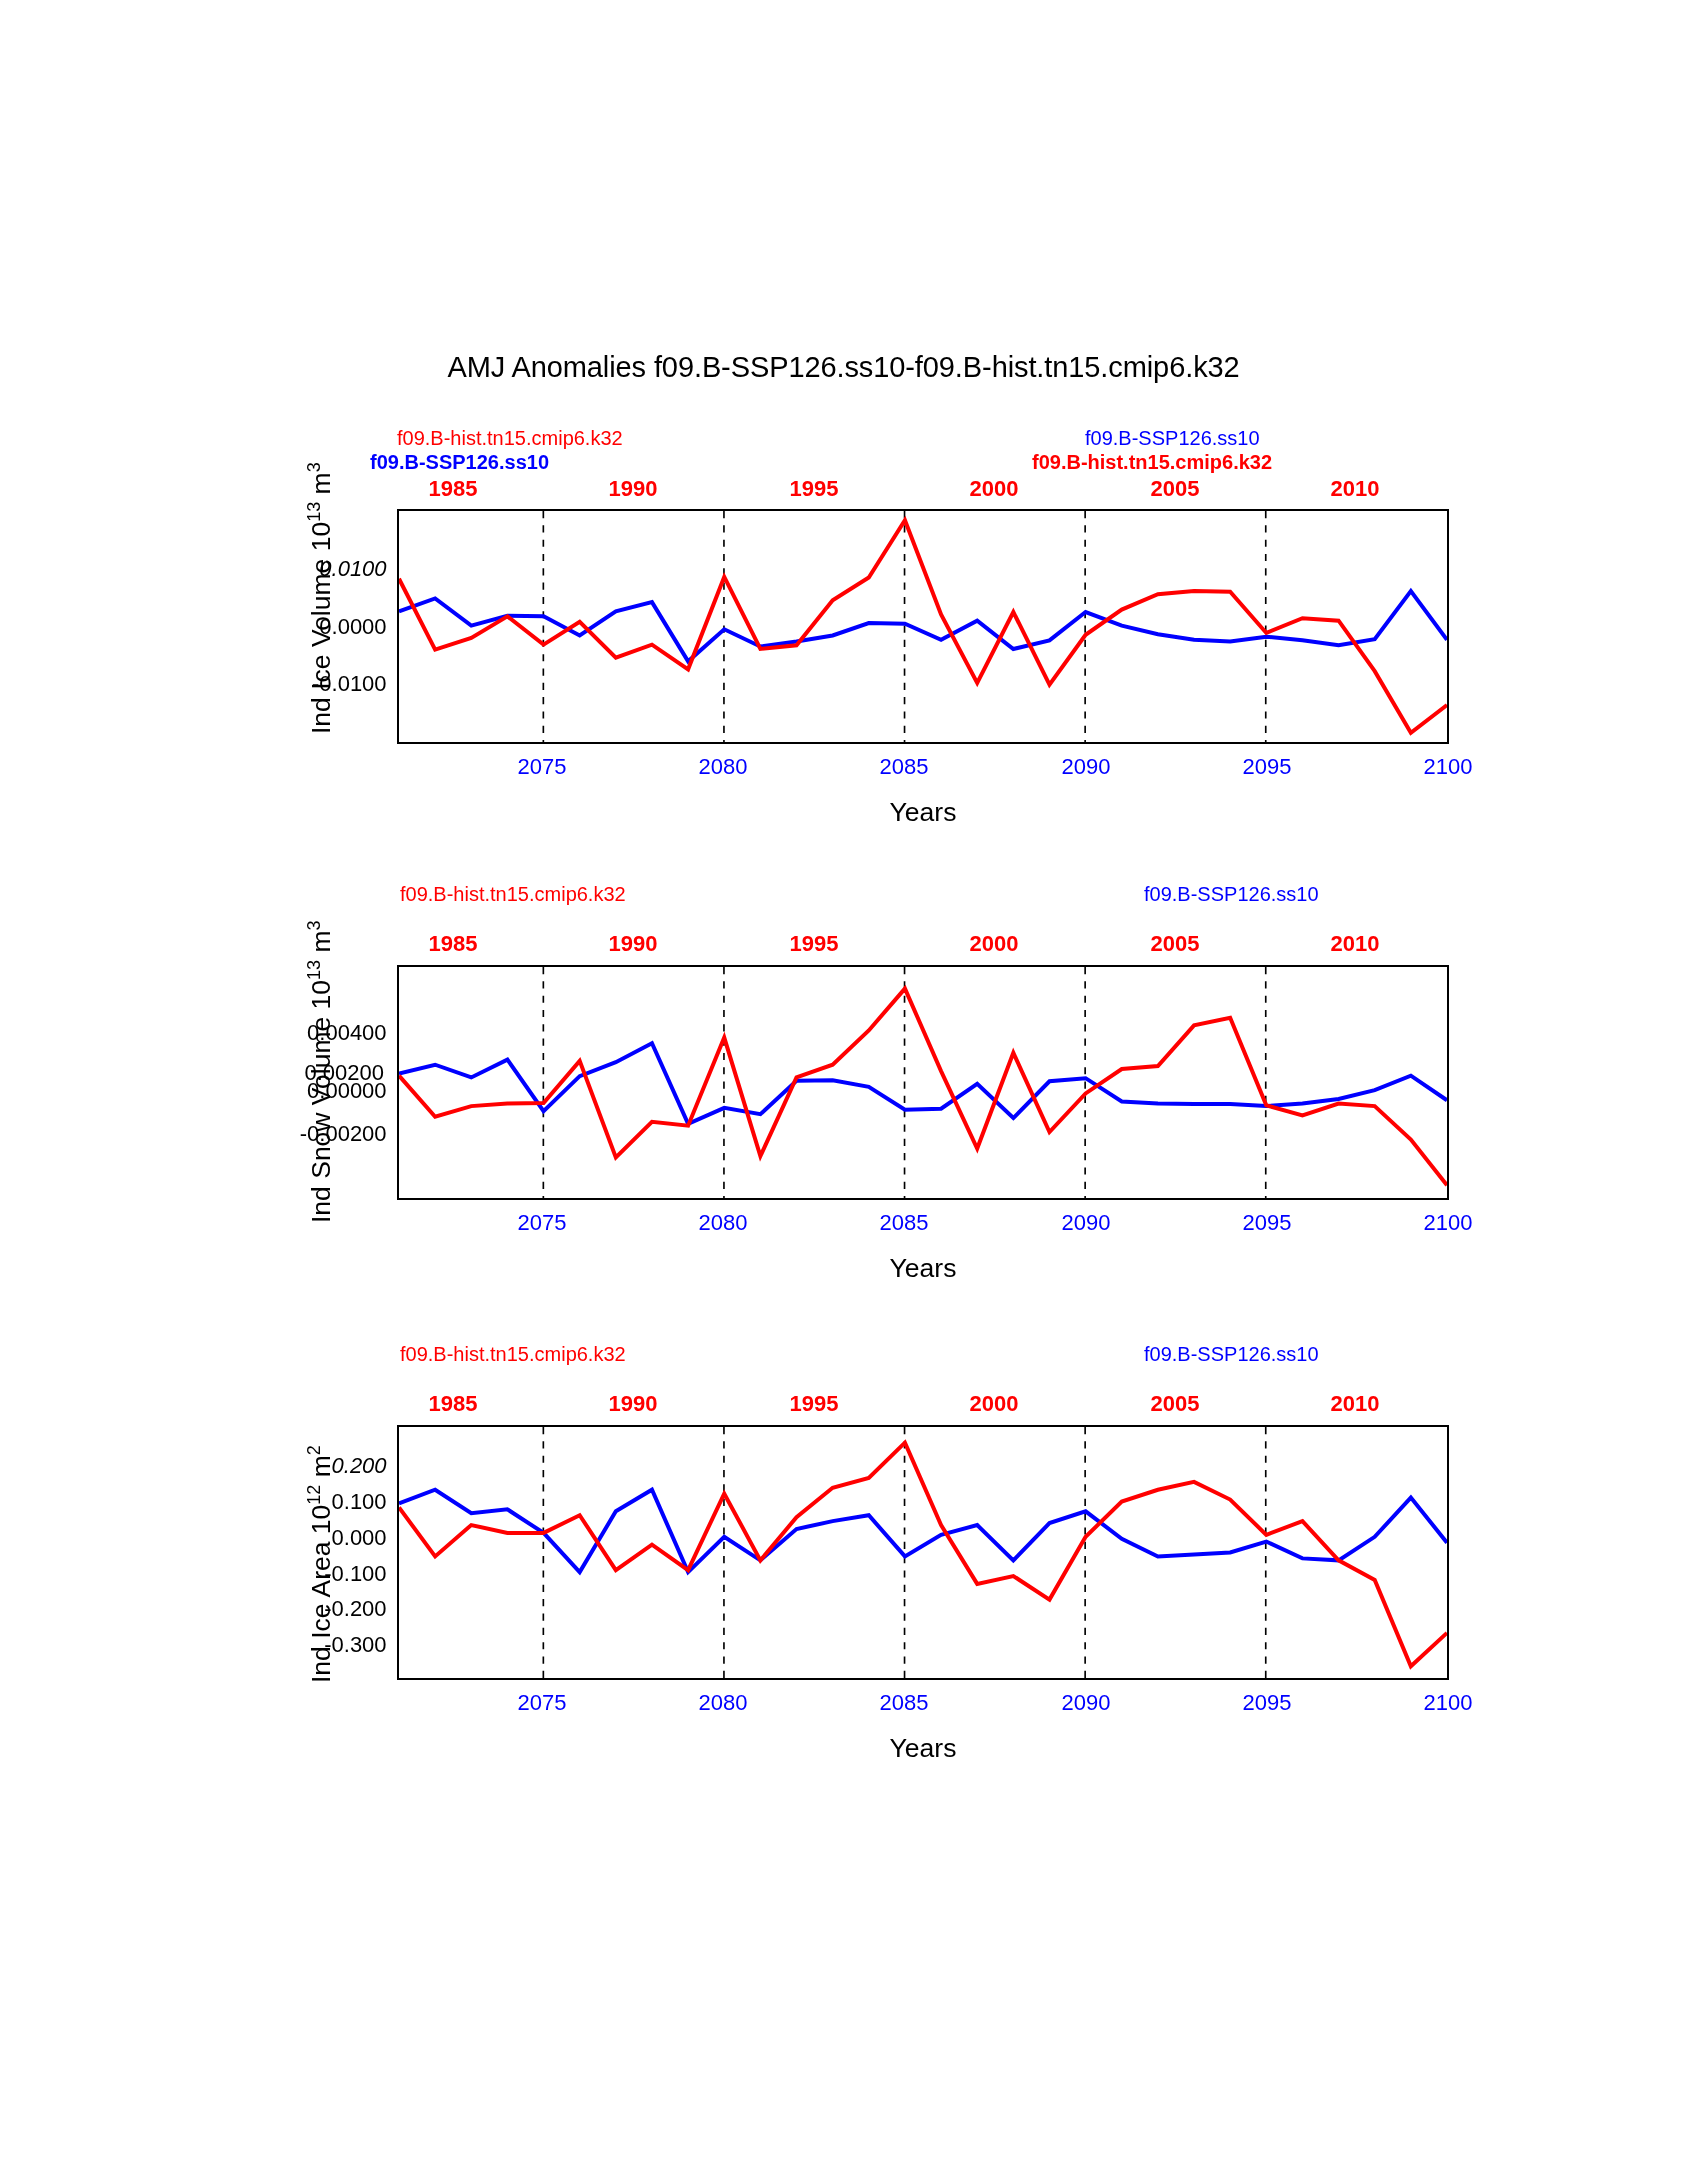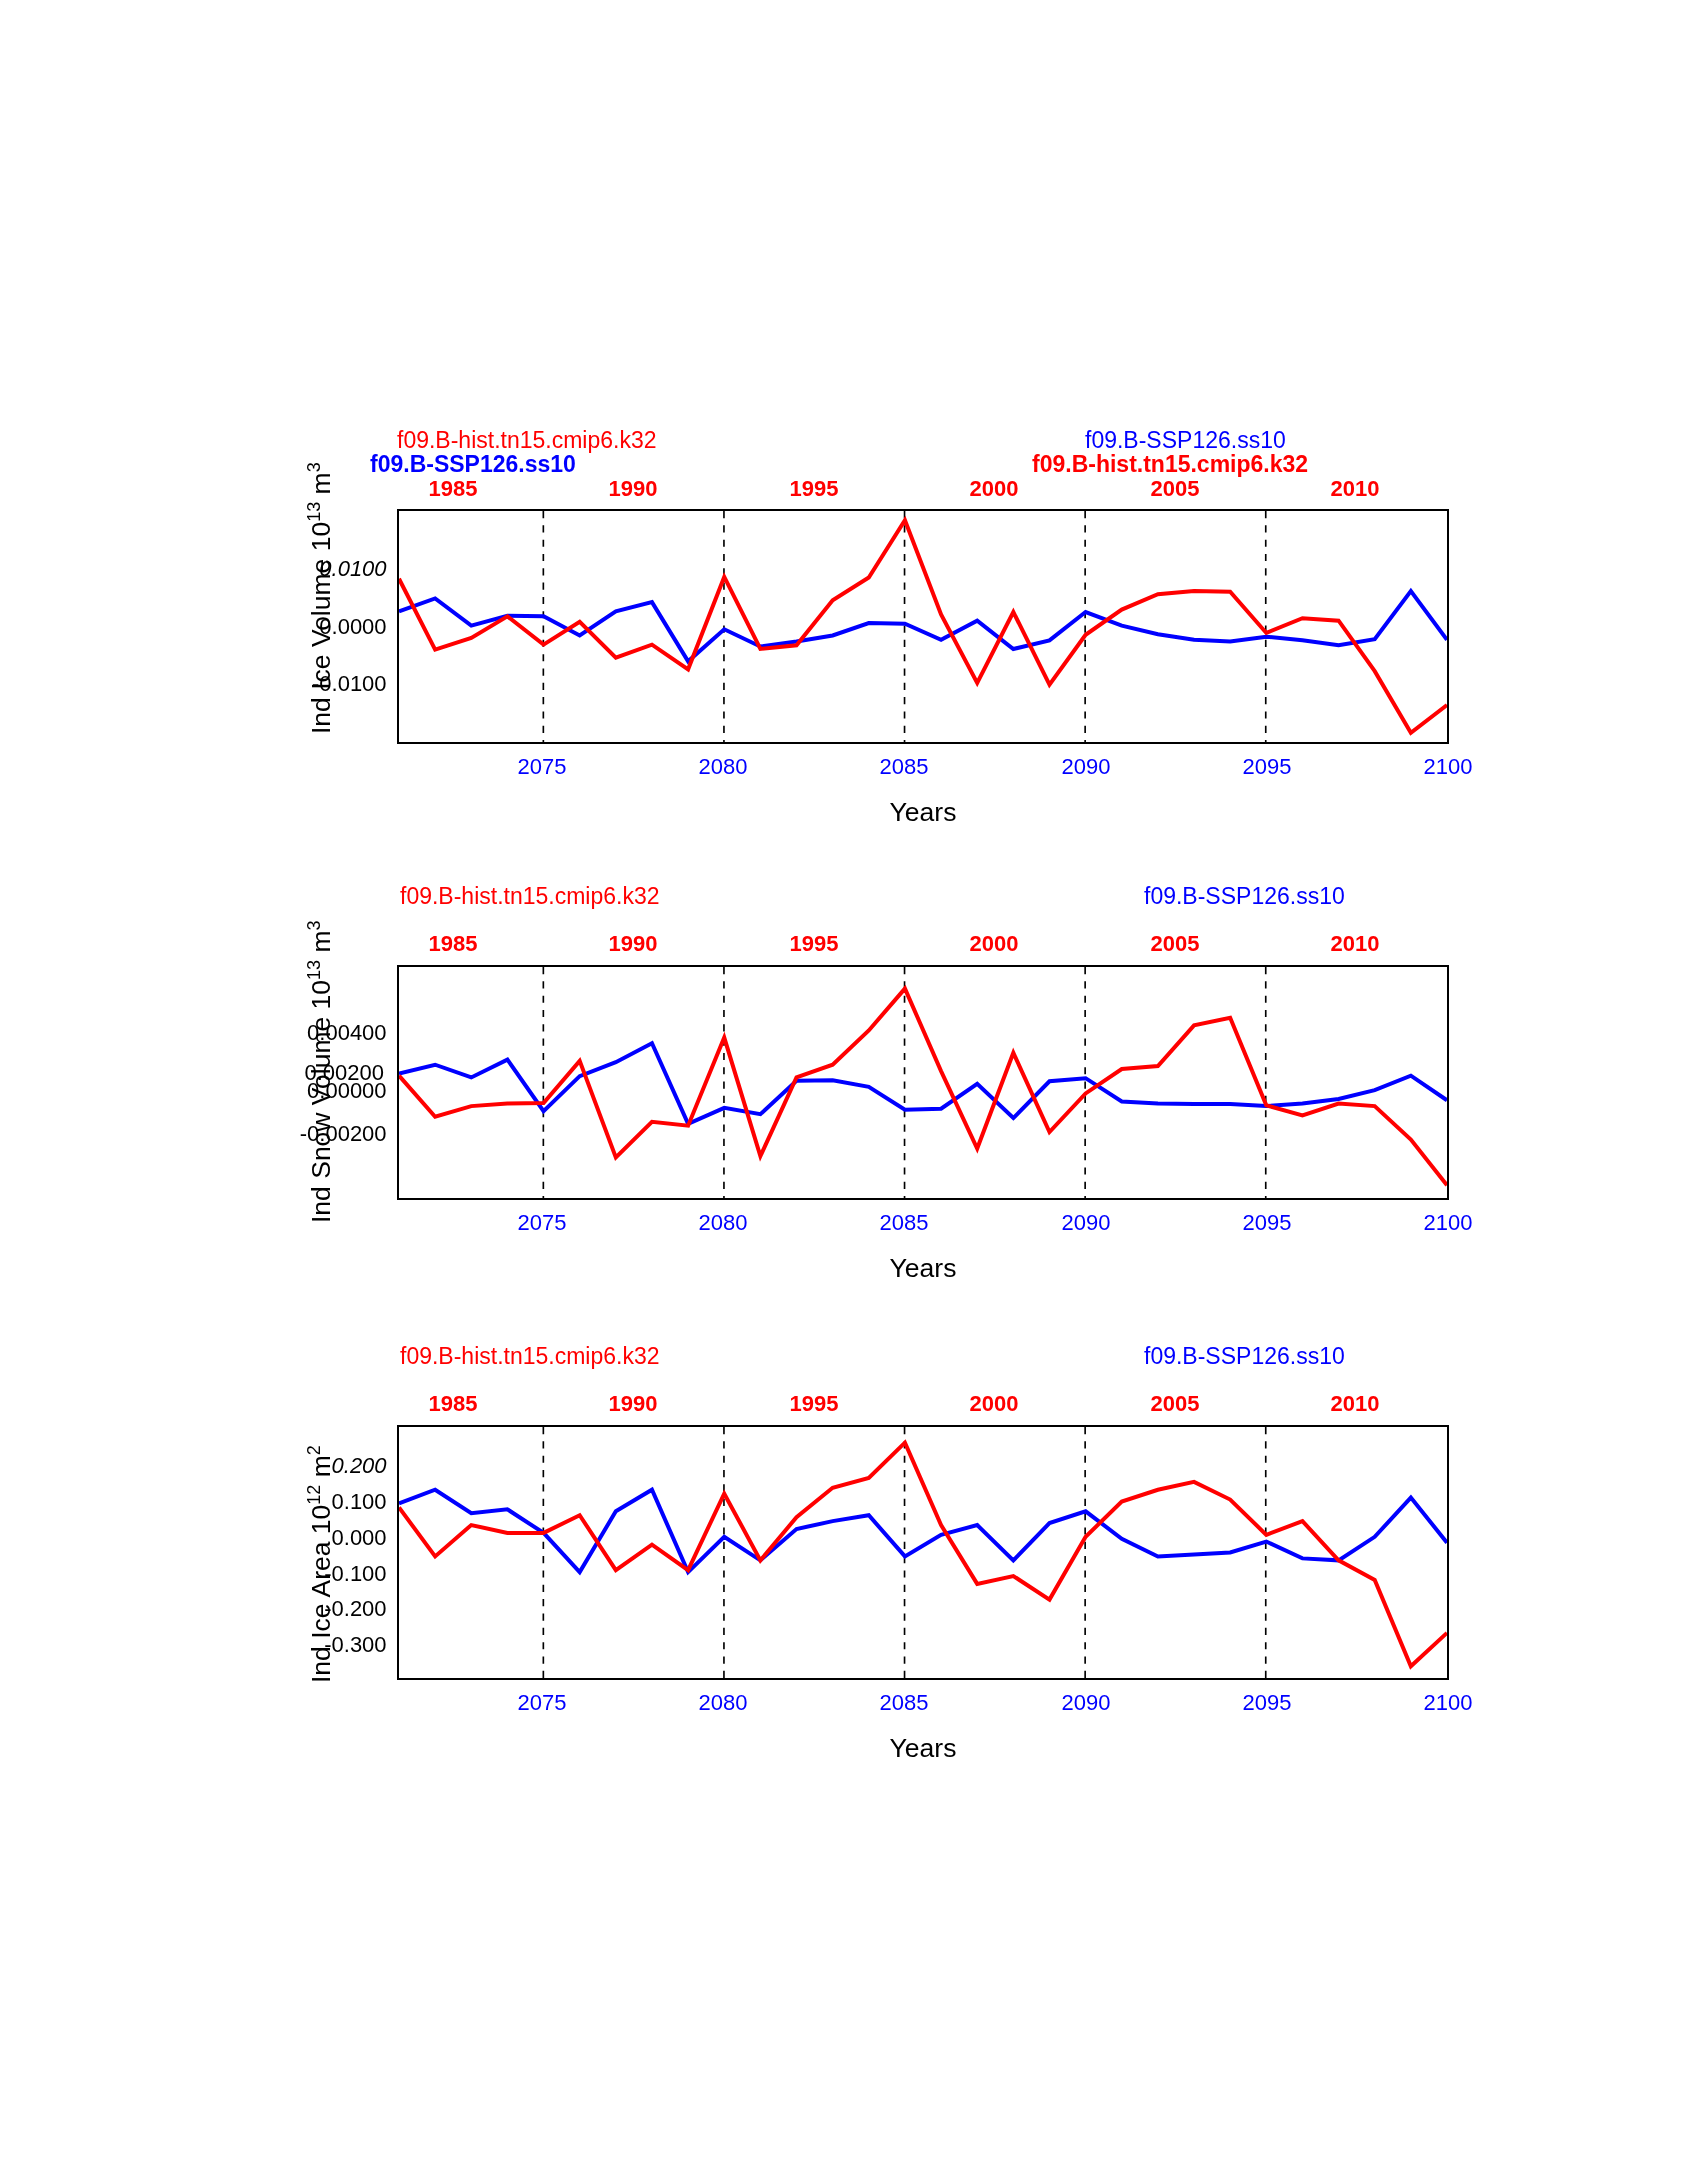--- a/index.html
+++ b/index.html
@@ -50,21 +50,21 @@
     position: absolute;
     left: 0; top: 0;
     width: 100%;
     height: 100%;
     display: block;
   }
 
   
   .legend-lbl {
     position: absolute;
-    font-size: 23px;
+    font-size: 20px;
     font-weight: normal;
     white-space: nowrap;
   }
   .legend-lbl.red { color: #ff0000; }
   .legend-lbl.blue { color: #0000ff; }
   .legend-lbl.bold { font-weight: bold; }
 
   
   .top-tick {
     position: absolute;
@@ -110,20 +110,21 @@
   .ylabel sup {
     font-size: 0.68em;
     vertical-align: super;
   }
 </style>
 </head>
 <body>
 
 <div class="page">
 
+  <div class="main-title">AMJ Anomalies f09.B-SSP126.ss10-f09.B-hist.tn15.cmip6.k32</div>
 
   <div class="panel" style="top:397px;height:463px;">
 
     <div class="legend-lbl red" style="left:159px;top:30px;">f09.B-hist.tn15.cmip6.k32</div>
     <div class="legend-lbl blue bold" style="left:132px;top:54px;">f09.B-SSP126.ss10</div>
     <div class="legend-lbl blue" style="left:847px;top:30px;">f09.B-SSP126.ss10</div>
     <div class="legend-lbl red bold" style="left:794px;top:54px;">f09.B-hist.tn15.cmip6.k32</div>
 
     <div class="top-tick" style="left:215px;top:79px;">1985</div>
     <div class="top-tick" style="left:395px;top:79px;">1990</div>

